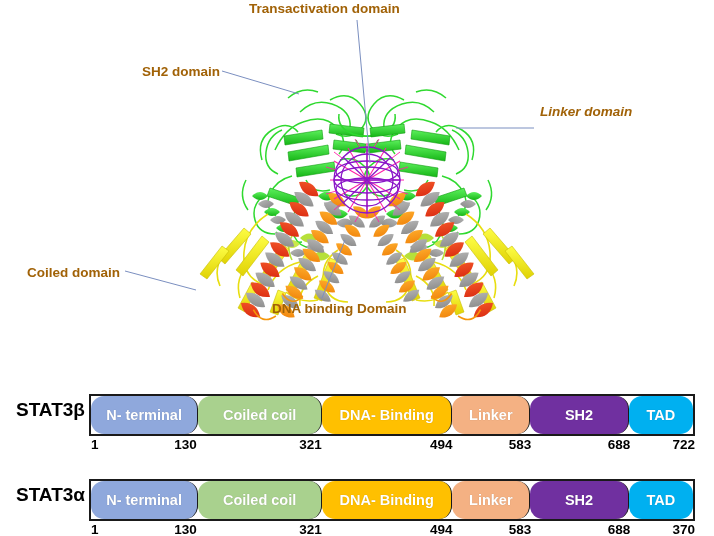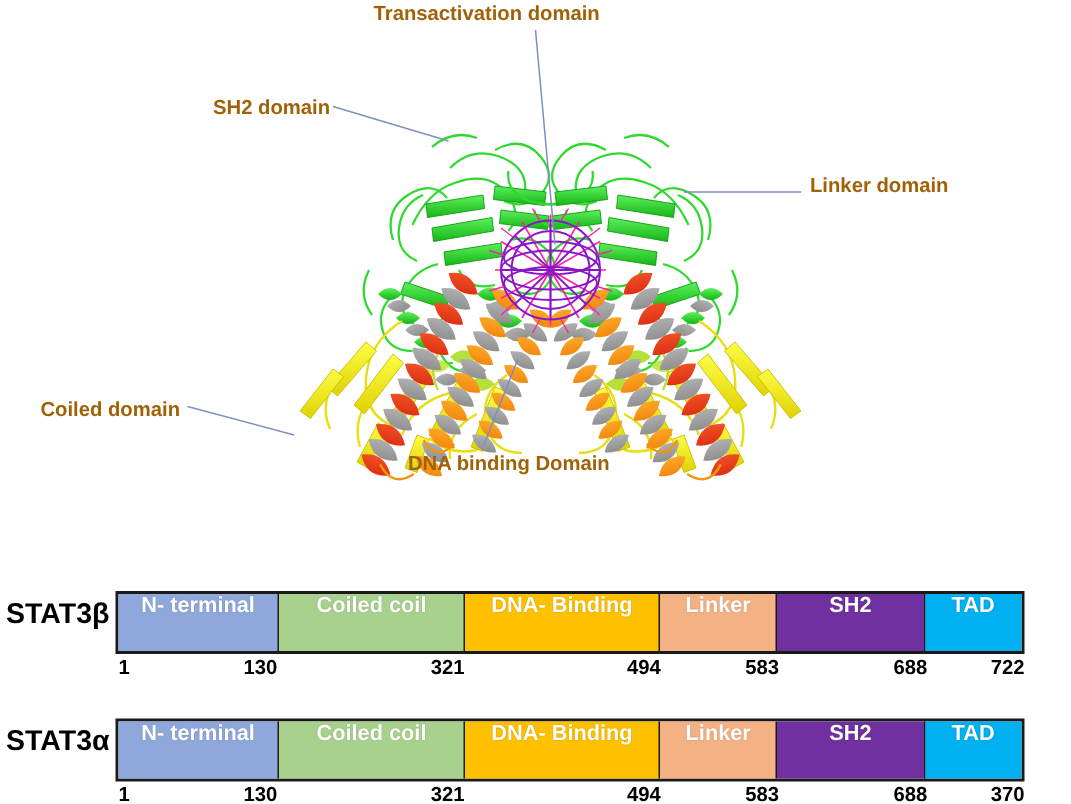--- a/index.html
+++ b/index.html
@@ -8,36 +8,36 @@
 
   #figure{position:absolute;left:0;top:0;width:714px;height:536px;}
 
   .struct{position:absolute;left:0;top:0;width:714px;height:380px;}
 
   .anno{position:absolute;color:#a16207;font-weight:bold;font-size:13.5px;
         white-space:nowrap;letter-spacing:0px;}
 
   .lbl-transactivation{left:249px;top:1px;}
   .lbl-sh2{left:129px;top:64px;margin-left:13px;}
-  .lbl-linker{left:540px;top:116px;}
+  .lbl-linker{left:540px;top:104px;font-style:italic;}
   .lbl-coiled{left:27px;top:265px;}
   .lbl-dna{left:272px;top:301px;}
 
   
-  .isoform{position:absolute;left:0;width:618px;height:70px;padding-left:25px;}
+  .isoform{position:absolute;left:12px;width:618px;height:70px;padding-left:25px;}
   .iso-beta{top:385px;}
   .iso-alpha{top:470px;}
 
   .iso-name{position:absolute;left:4px;top:14px;width:70px;text-align:left;
             font-size:19px;font-weight:bold;color:#000;}
 
   .bar{position:absolute;left:77px;top:9px;height:42px;width:606px;
        display:flex;border:2px solid #1a1a1a;box-sizing:border-box;}
-  .seg{height:100%;display:flex;align-items:flex-start;justify-content:center;
-       box-sizing:border-box;border-right:1.5px solid #1a1a1a;overflow:hidden;}
+  .seg{height:100%;display:flex;align-items:center;justify-content:center;
+       box-sizing:border-box;border-right:1.5px solid #1a1a1a;overflow:hidden;border-radius:13px;}
   .seg:last-child{border-right:none;}
   .seg-label{color:#ffffff;font-size:14.5px;font-weight:bold;white-space:nowrap;
              text-shadow:0 0 1px rgba(0,0,0,.25);}
 
   .ticks{position:absolute;left:77px;top:52px;height:20px;width:606px;}
   .tick{position:absolute;top:0;font-size:13.5px;font-weight:bold;color:#000;
         white-space:nowrap;}
   .tick-start{left:2px;}
   .tick-end{transform:translateX(-100%);}
 </style>

